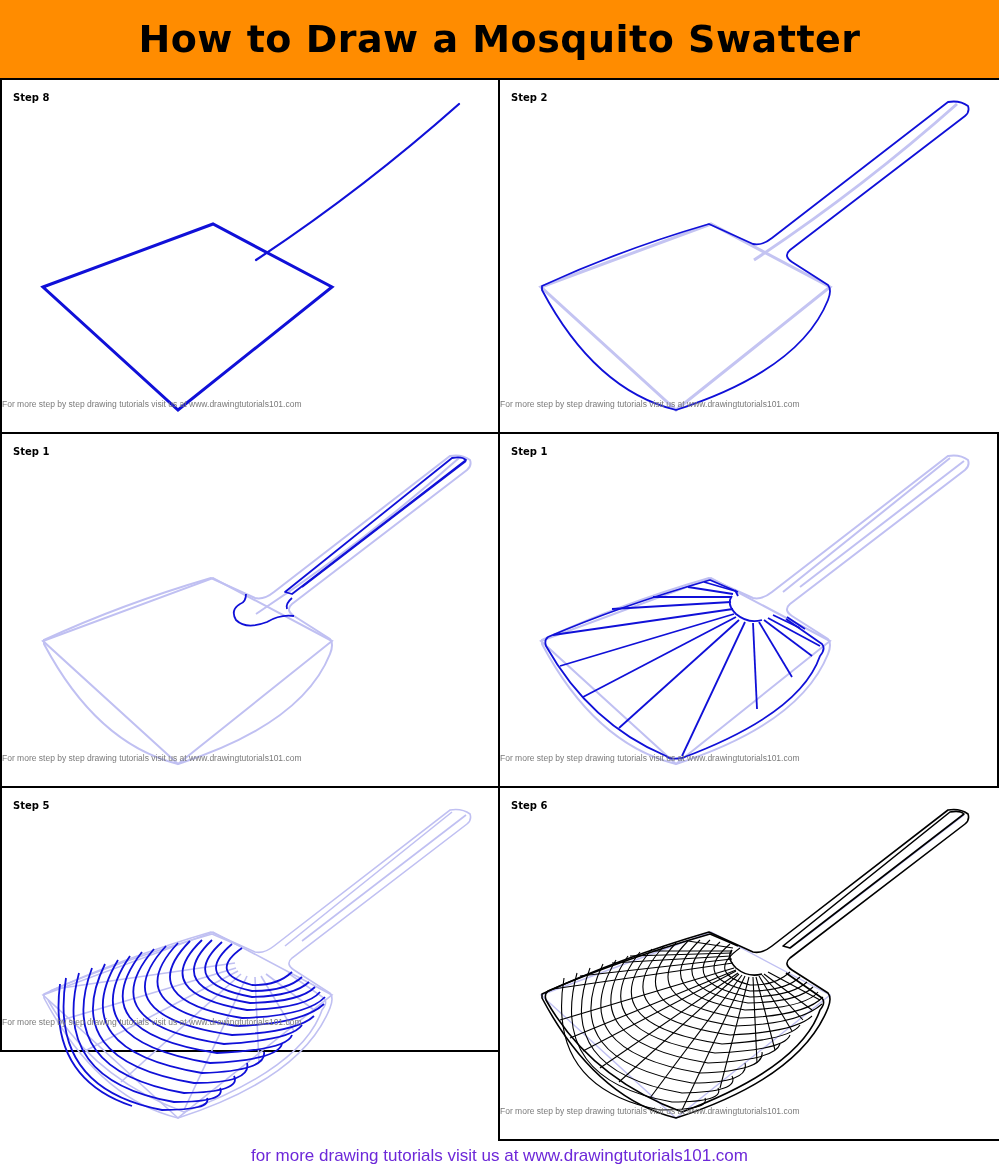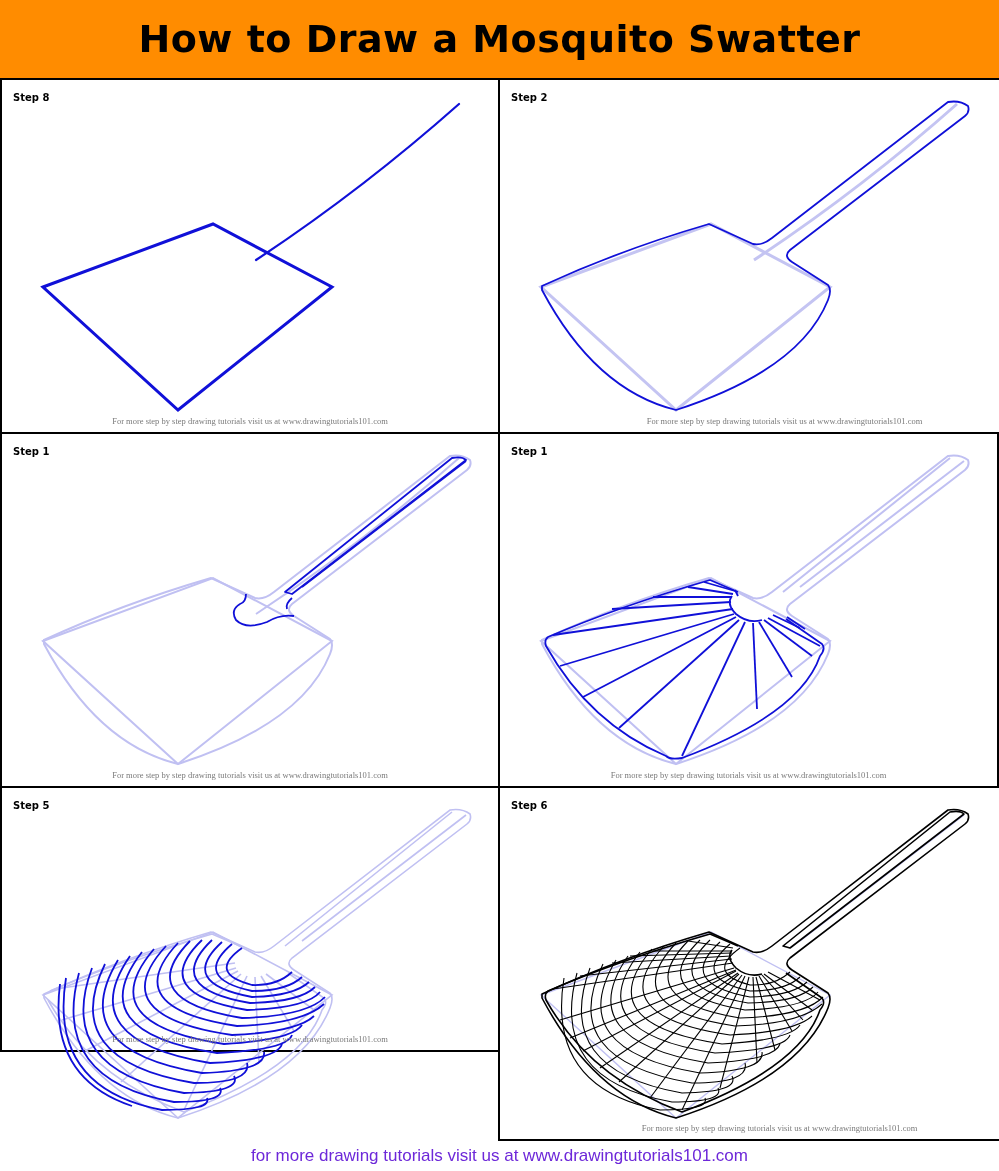--- a/index.html
+++ b/index.html
@@ -17,22 +17,22 @@
     box-sizing: border-box;
   }
   .panel {
     position: absolute; box-sizing: border-box; border: 2px solid #000; background: #fff;
   }
   .panel .step-label {
     position: absolute; left: 11px; top: 12px; font-family: "DejaVu Sans", sans-serif;
     font-weight: bold; font-size: 10px; color: #000;
   }
   .panel .credit {
-    position: absolute; left: 0; right: 0; bottom: 6px; text-align: center;
-    font-family: Liberation Serif, serif; font-size: 8.5px; color: #7a7a7a;
+    position: absolute; left: 0; right: 0; bottom: 23px; text-align: left;
+    font-family: Liberation Sans, sans-serif; font-size: 8.5px; color: #7a7a7a;
   }
   .panel svg { position: absolute; left: 0; top: 0; }
   .footer {
     position: absolute; left: 0; top: 1141px; width: 999px; height: 30px;
     display: flex; align-items: center; justify-content: center;
     font-family: "Liberation Sans", sans-serif; font-size: 17px; color: #6d28d9;
   }
 </style>
 </head>
 <body>

